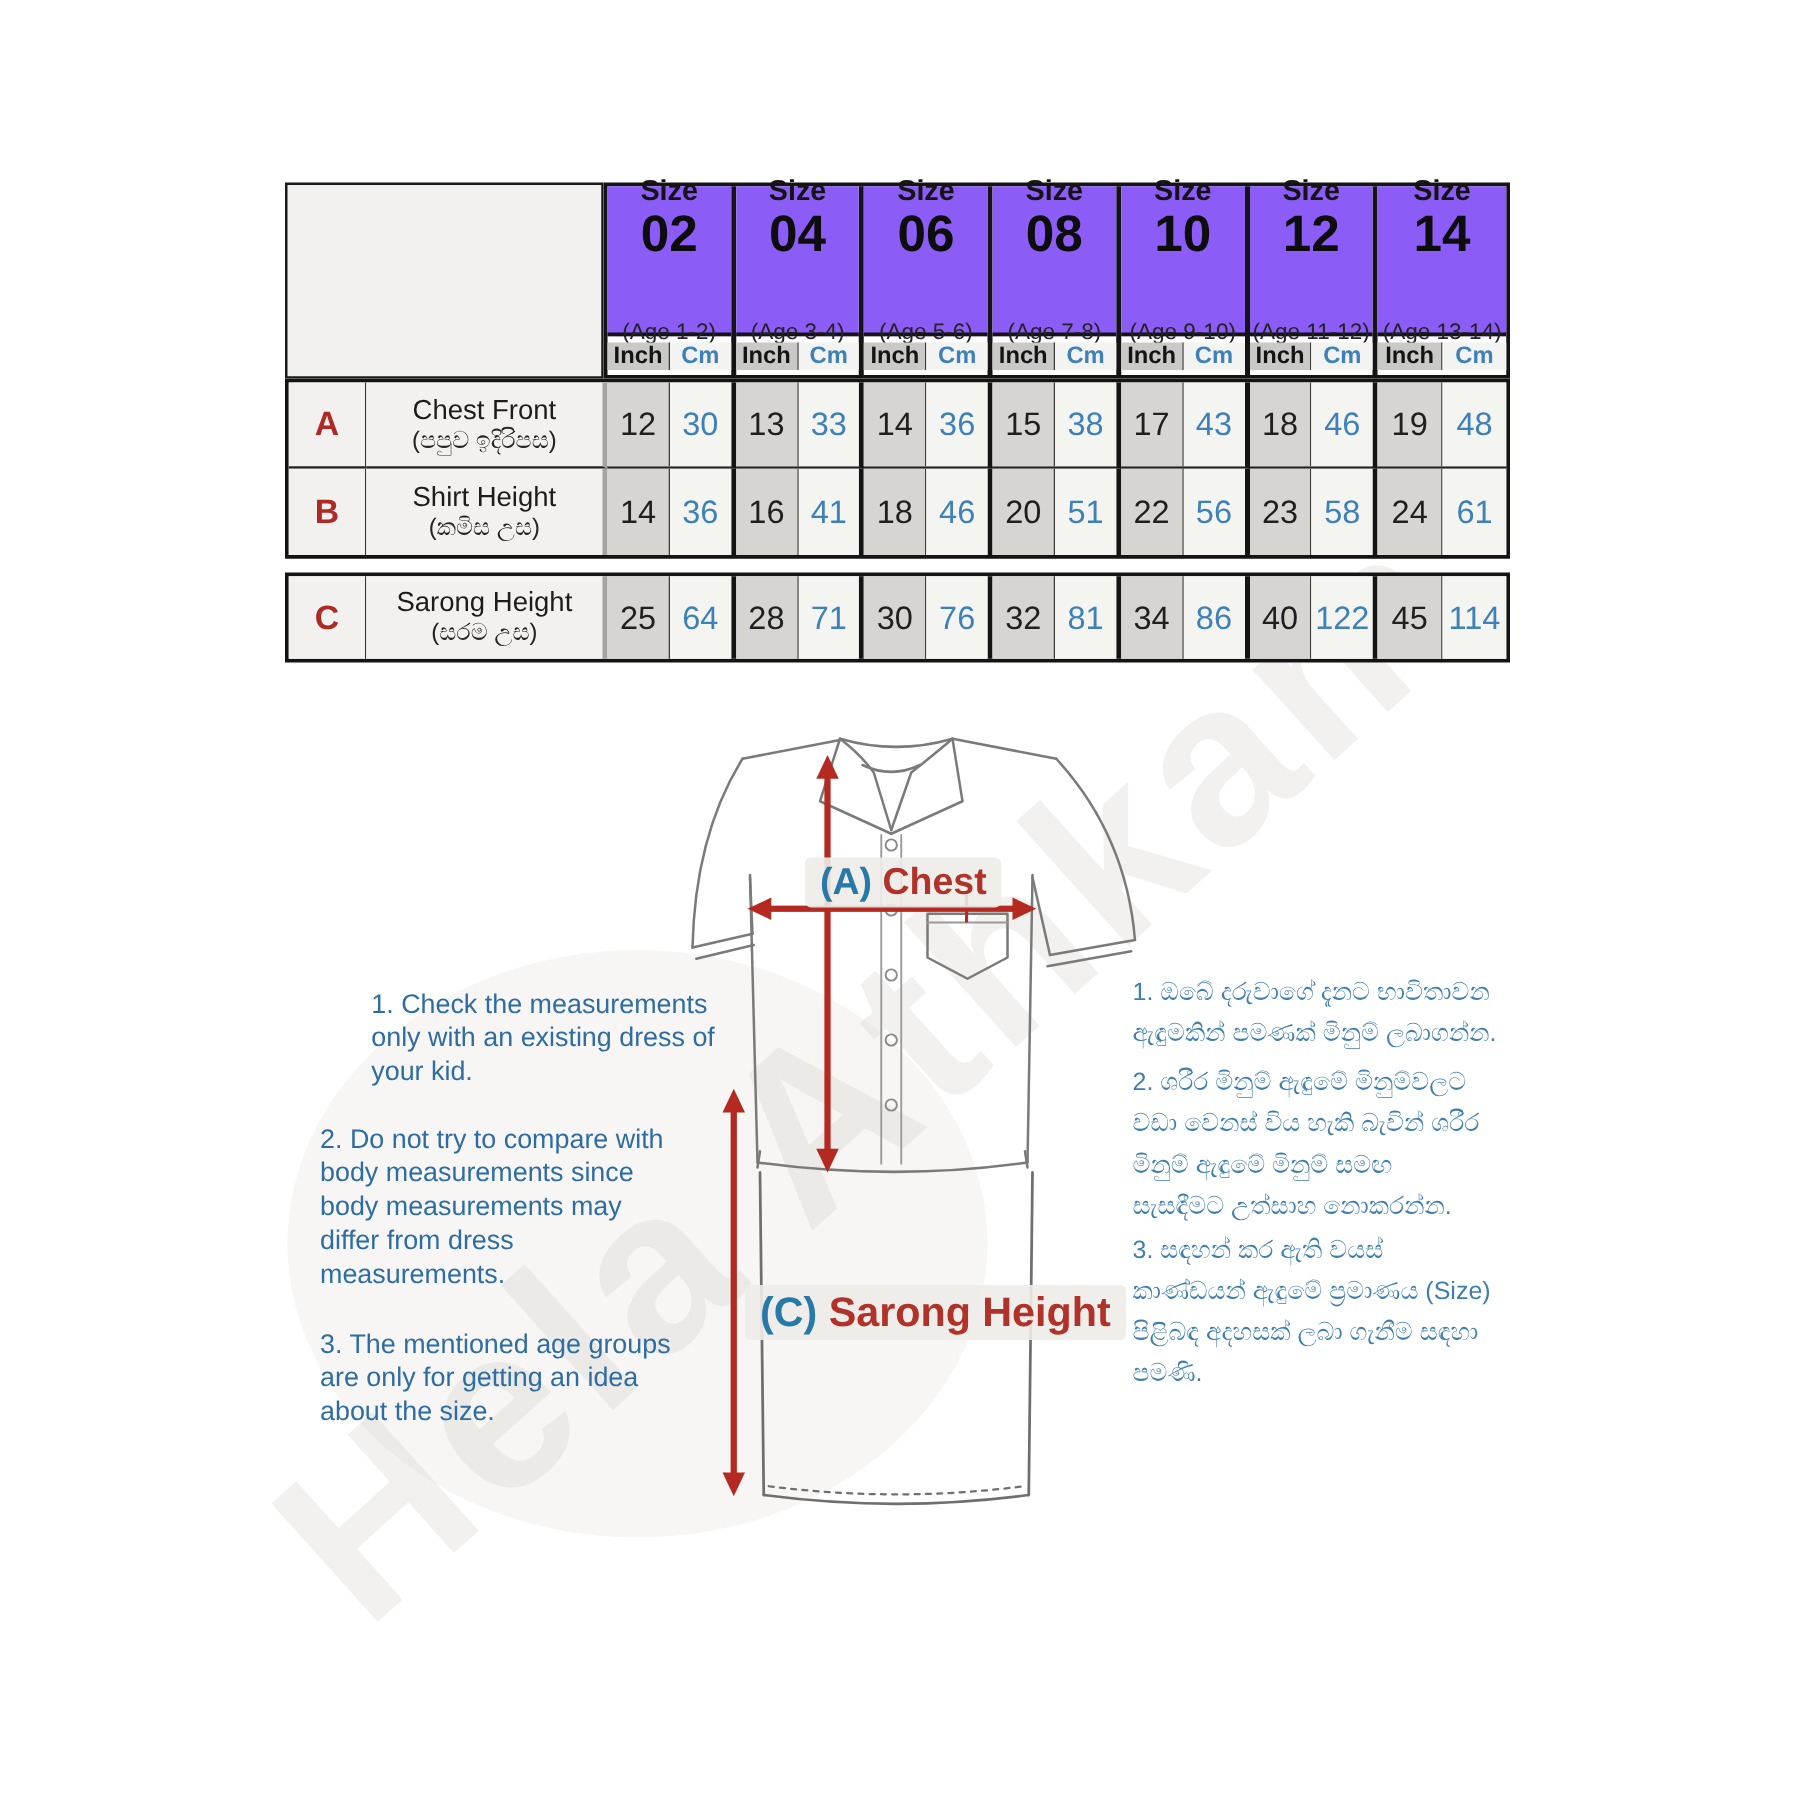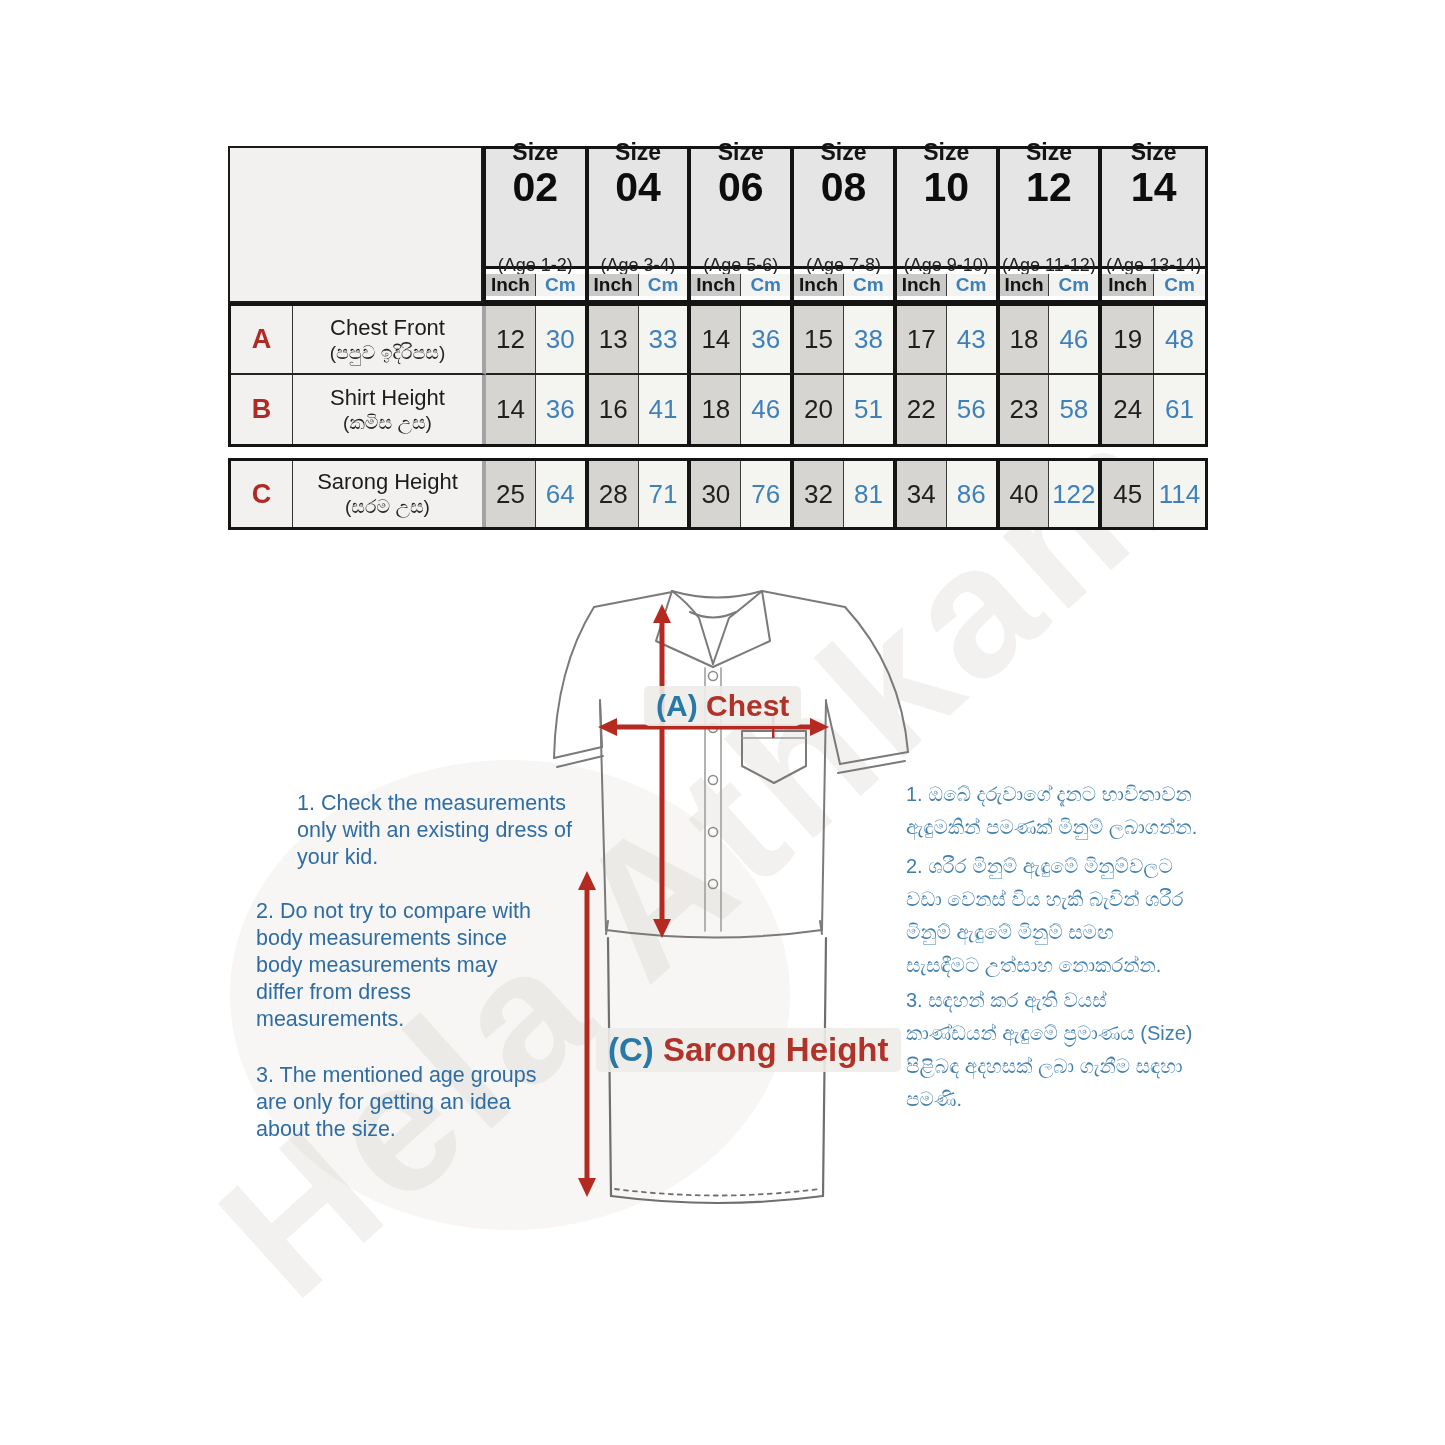--- a/index.html
+++ b/index.html
@@ -16,21 +16,21 @@
   
   .block{position:absolute;box-sizing:border-box;background:#fff;}
   .cell{display:flex;align-items:center;justify-content:center;box-sizing:border-box;}
 
   #corner{left:228px;top:146px;width:255px;height:157px;border:2px solid #1a1a1a;background:#f2f1ef;}
 
   #head{left:483px;top:146px;width:725px;height:157px;border:3px solid #141414;display:grid;
         grid-template-columns:repeat(7,1fr);}
   .hcol{display:flex;flex-direction:column;border-right:4px solid #141414;box-sizing:border-box;}
   .hcol.last{border-right:none;}
-  .size-head{height:120px;background:#e5e5e5;border-bottom:3px solid #141414;display:flex;
+  .size-head{height:120px;background:#8b5cf6;border-bottom:3px solid #141414;display:flex;
     flex-direction:column;align-items:center;justify-content:center;box-sizing:border-box;}
   .sz{font-size:23px;font-weight:bold;color:#141414;line-height:26px;}
   .num{font-size:41px;font-weight:bold;color:#0d0d0d;line-height:44px;}
   .age{font-size:18px;color:#222;line-height:22px;margin-top:45px;}
   .unit-row{display:flex;flex:1;align-items:center;}
   .u-inch{flex:1;background:#c9c9c8;font-weight:bold;font-size:19px;color:#141414;
     border-right:1px solid #3a3a3a;display:flex;align-items:center;justify-content:center;box-sizing:border-box;}
   .u-cm{flex:1;background:#f3f3f1;font-weight:bold;font-size:19px;color:#3e80ba;
     display:flex;align-items:center;justify-content:center;}
 

